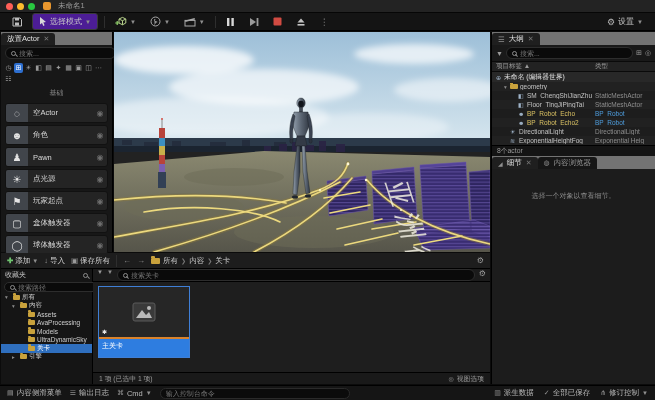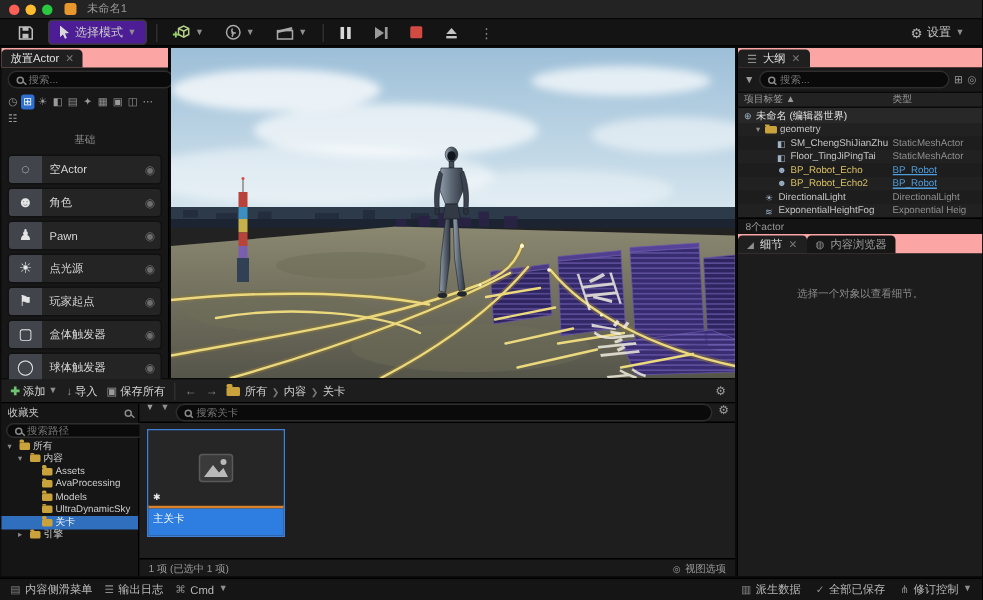--- a/index.html
+++ b/index.html
@@ -16,21 +16,21 @@
   .toolbar{position:absolute;left:0;top:13px;width:655px;height:18px;background:#141414;
            display:flex;align-items:center;gap:6px;padding:0 8px;border-bottom:1px solid #000}
   .tbtn{display:flex;align-items:center;gap:3px;color:#c9c9c9;padding:2px 4px;border-radius:3px}
   .mode{background:#4c1d95;border:1px solid #3a3a3a;border-radius:3px;padding:2px 6px;font-size:8px}
   .chev{color:#8f8f8f;font-size:6px}
   .vsep{width:1px;height:12px;background:#2e2e2e}
   .play svg{display:block}
   .kebab{color:#8a8a8a;letter-spacing:0;font-size:9px}
   .tb-right{margin-left:auto;display:flex;align-items:center;gap:3px}
   
-  .tabrow{height:13px;background:#fca5a5;display:flex;align-items:flex-end}
+  .tabrow{height:13px;background:#737373;display:flex;align-items:flex-end}
   .tab{background:#1f1f1f;height:12px;display:flex;align-items:center;gap:4px;
        padding:0 6px;border-radius:3px 3px 0 0;font-size:7.5px;color:#e0e0e0}
   .tab .x{color:#777;font-size:7px}
   .tab.dim{background:#161616;color:#9a9a9a}
   .sbox{display:flex;align-items:center;gap:3px;background:#0a0a0a;border:1px solid #2d2d2d;
         border-radius:7px;height:12px;padding:0 5px;flex:1}
   .sbox input{flex:1;background:transparent;border:none;outline:none;color:#bdbdbd;
               font-size:7px;font-family:inherit;min-width:0}
   .sicon{position:relative;width:5px;height:5px;border:1px solid #8a8a8a;border-radius:50%;flex:none}
   .sicon::after{content:"";position:absolute;width:3px;height:1px;background:#8a8a8a;
@@ -704,20 +704,23 @@
     </span>
     <span class="sb-item">
       <span class="sb-ic">☰</span>
       <span>输出日志</span>
     </span>
     <span class="sb-item">
       <span class="sb-ic">⌘</span>
       <span>Cmd</span>
       <span class="chev">▼</span>
     </span>
+    <span class="console">
+      <input placeholder="输入控制台命令" style="">
+    </span>
     <span class="sb-right">
       <span class="sb-item">
         <span class="sb-ic">▥</span>
         <span>派生数据</span>
       </span>
       <span class="sb-item">
         <span class="sb-ic">✓</span>
         <span>全部已保存</span>
       </span>
       <span class="sb-item">

